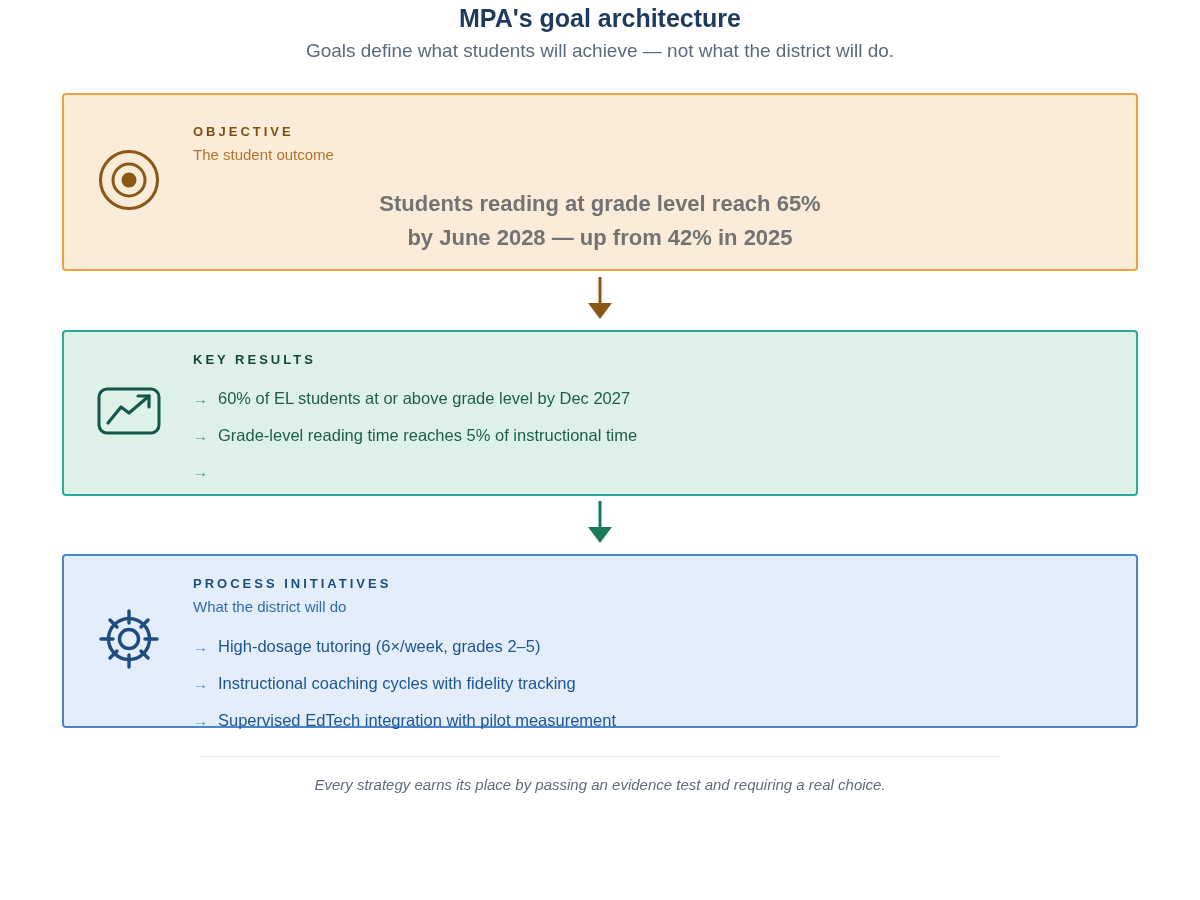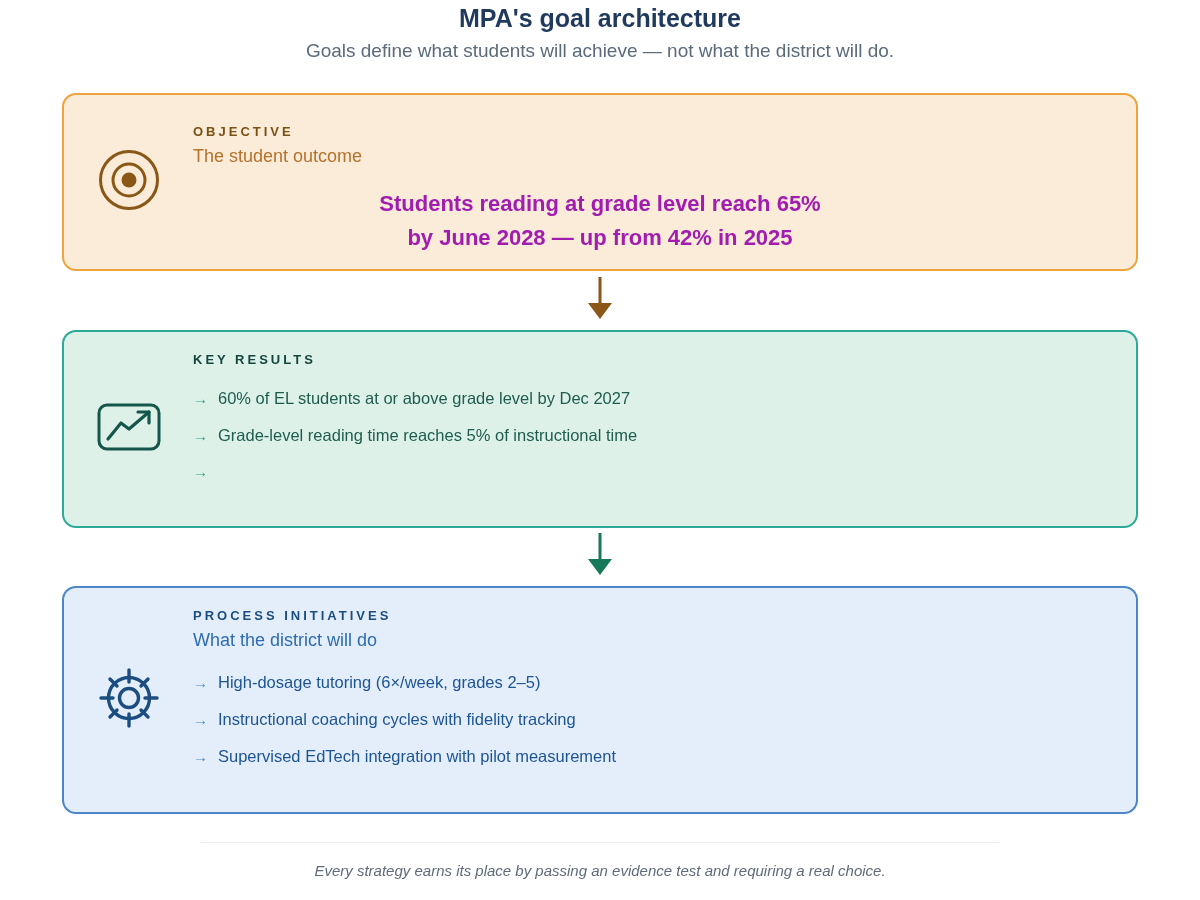--- a/index.html
+++ b/index.html
@@ -26,62 +26,62 @@
     color: #5b6b7b;
     line-height: 20px;
   }
 
   
   .cards { margin: 32px 62px 0; width: 1076px; }
   .card {
     position: relative;
     width: 1076px;
     border: 2px solid;
-    border-radius: 14px;
+    border-radius: 4px;
   }
   .icon-col {
     position: absolute; left: 0; top: 0; bottom: 0;
     width: 129px;
     display: flex; align-items: center; justify-content: center;
   }
   .content { margin-left: 129px; padding-right: 24px; }
   .card-label {
     font-size: 13px; font-weight: 700;
     letter-spacing: 3px;
   }
-  .card-sublabel { font-size: 18px; margin-top: 7px; }
+  .card-sublabel { font-size: 15px; margin-top: 7px; }
 
   .bullet-list { list-style: none; margin: 20px 0 0; padding: 0; }
   .bullet-list li {
     display: flex; align-items: baseline;
     font-size: 16.5px; line-height: 22px;
     margin-bottom: 14px;
   }
   .bullet-arrow { width: 25px; flex-shrink: 0; font-size: 15px; }
 
   
   .card-objective { height: 178px; background: #faecd9; border-color: #eea33c; padding-top: 29px; }
   .card-objective .card-label { color: #7a5014; }
   .card-objective .card-sublabel { color: #b5722b; }
   .objective-headline {
     position: absolute; left: 0; right: 0; top: 92px;
     text-align: center;
     font-size: 22px; font-weight: 700; line-height: 34px;
-    color: #a21caf;
-  }
-
-  
-  .card-keyresults { height: 198px; background: #def1e9; border-color: #2caa99; padding-top: 20px; }
+    color: #737373;
+  }
+
+  
+  .card-keyresults { height: 166px; background: #def1e9; border-color: #2caa99; padding-top: 20px; }
   .card-keyresults .card-label { color: #14463e; }
   .card-keyresults .card-sublabel { color: #1f7b66; }
   .card-keyresults .bullet-list li { color: #1e5c4e; }
   .card-keyresults .bullet-arrow { color: #2f9f86; }
 
   
-  .card-process { height: 228px; background: #e4eefa; border-color: #4a86c8; padding-top: 20px; }
+  .card-process { height: 174px; background: #e4eefa; border-color: #4a86c8; padding-top: 20px; }
   .card-process .card-label { color: #1b4d80; }
   .card-process .card-sublabel { color: #2e6cb0; }
   .card-process .bullet-list li { color: #1d5494; }
   .card-process .bullet-arrow { color: #4e88c6; }
 
   
   .connector { display: flex; align-items: center; justify-content: center; }
   .connector-1 { height: 59px; }
   .connector-2 { height: 58px; }
 

